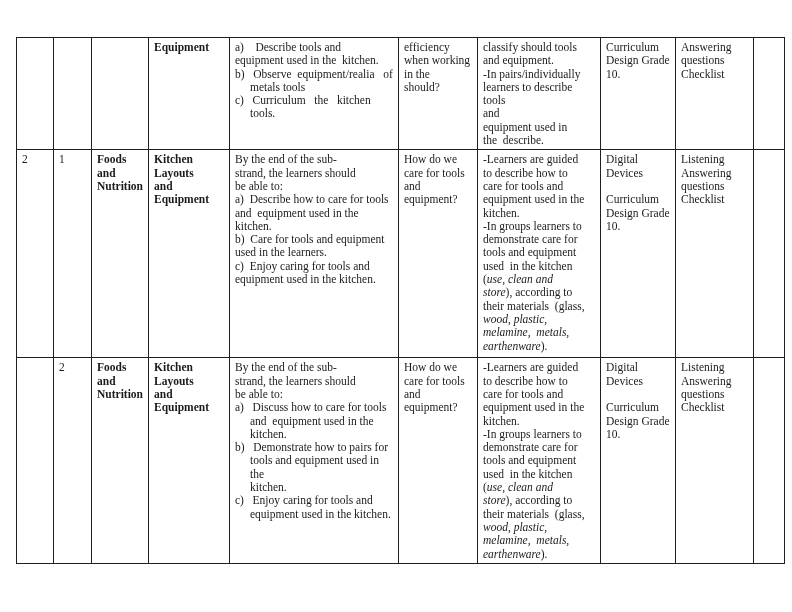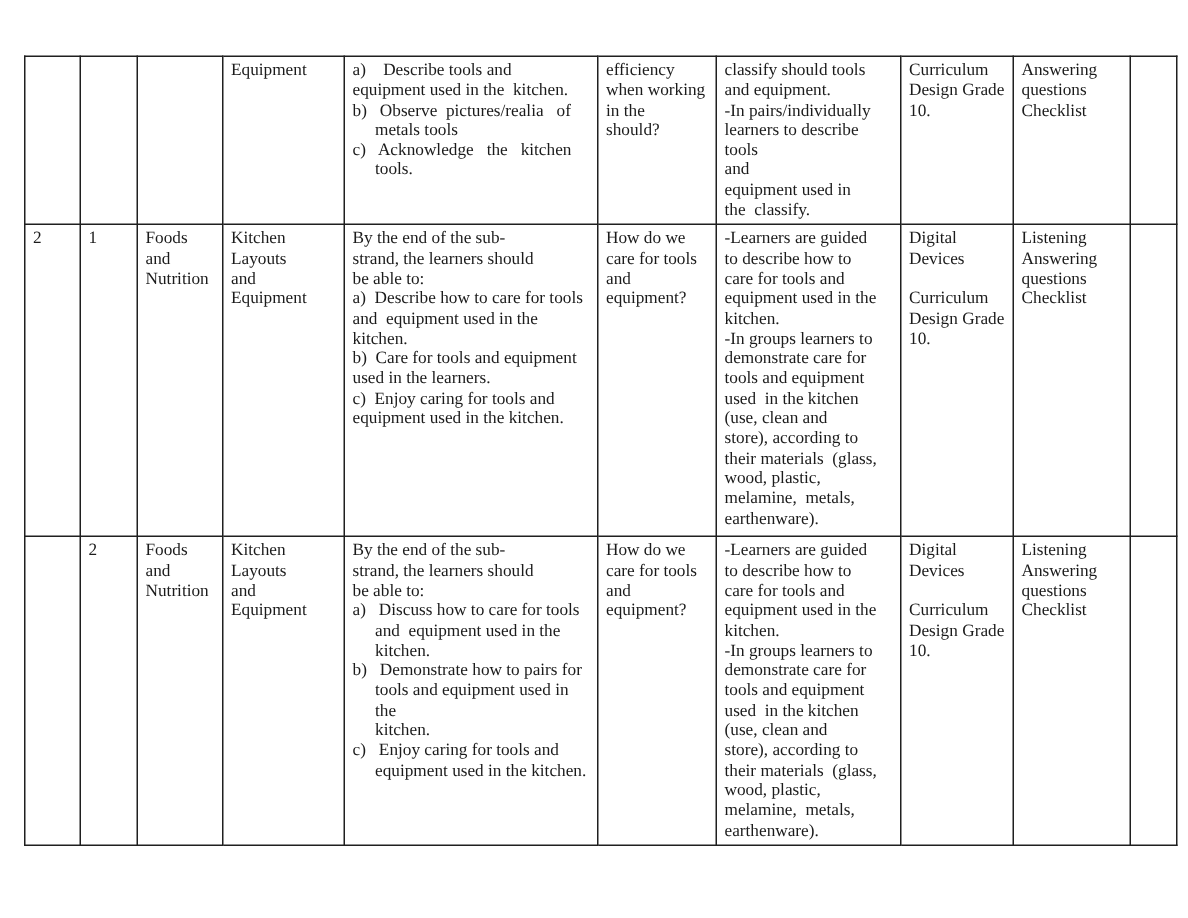--- a/index.html
+++ b/index.html
@@ -24,25 +24,25 @@
     table-layout: fixed;
   }
   .doc-table td {
     border: 1px solid #1f1f1f;
     vertical-align: top;
     padding: 3px 3px 2px 5px;
     font-size: 11.5px;
     line-height: 13.3px;
     overflow: hidden;
   }
-  .doc-table td.bold { font-weight: normal; }
+  .doc-table td.bold { font-weight: bold; }
   .ln { white-space: pre-wrap; min-height: 13.3px; }
   .ln.ind { padding-left: 15px; }
   .ln.blank { height: 13.3px; }
-  .it { }
+  .it { font-style: italic; }
   
   col.c-week       { width: 37px; }
   col.c-lesson     { width: 38px; }
   col.c-strand     { width: 57px; }
   col.c-substrand  { width: 81px; }
   col.c-outcomes   { width: 169px; }
   col.c-inquiry    { width: 79px; }
   col.c-experiences{ width: 123px; }
   col.c-resources  { width: 75px; }
   col.c-assessment { width: 78px; }
@@ -72,39 +72,39 @@
       <tr class="r1">
         <td></td>
         <td></td>
         <td></td>
         <td class="bold">
           <div class="ln">Equipment</div>
         </td>
         <td>
           <div class="ln">a)    Describe tools and</div>
           <div class="ln">equipment used in the  kitchen.</div>
-          <div class="ln">b)   Observe  pictures/realia   of</div>
+          <div class="ln">b)   Observe  equipment/realia   of</div>
           <div class="ln ind">metals tools</div>
-          <div class="ln">c)   Acknowledge   the   kitchen</div>
+          <div class="ln">c)   Curriculum   the   kitchen</div>
           <div class="ln ind">tools.</div>
         </td>
         <td>
           <div class="ln">efficiency</div>
           <div class="ln">when working</div>
           <div class="ln">in the</div>
           <div class="ln">should?</div>
         </td>
         <td>
           <div class="ln">classify should tools</div>
           <div class="ln">and equipment.</div>
           <div class="ln">-In pairs/individually</div>
           <div class="ln">learners to describe tools</div>
           <div class="ln">and</div>
           <div class="ln">equipment used in</div>
-          <div class="ln">the  classify.</div>
+          <div class="ln">the  describe.</div>
         </td>
         <td>
           <div class="ln">Curriculum</div>
           <div class="ln">Design Grade</div>
           <div class="ln">10.</div>
         </td>
         <td>
           <div class="ln">Answering</div>
           <div class="ln">questions</div>
           <div class="ln">Checklist</div>

